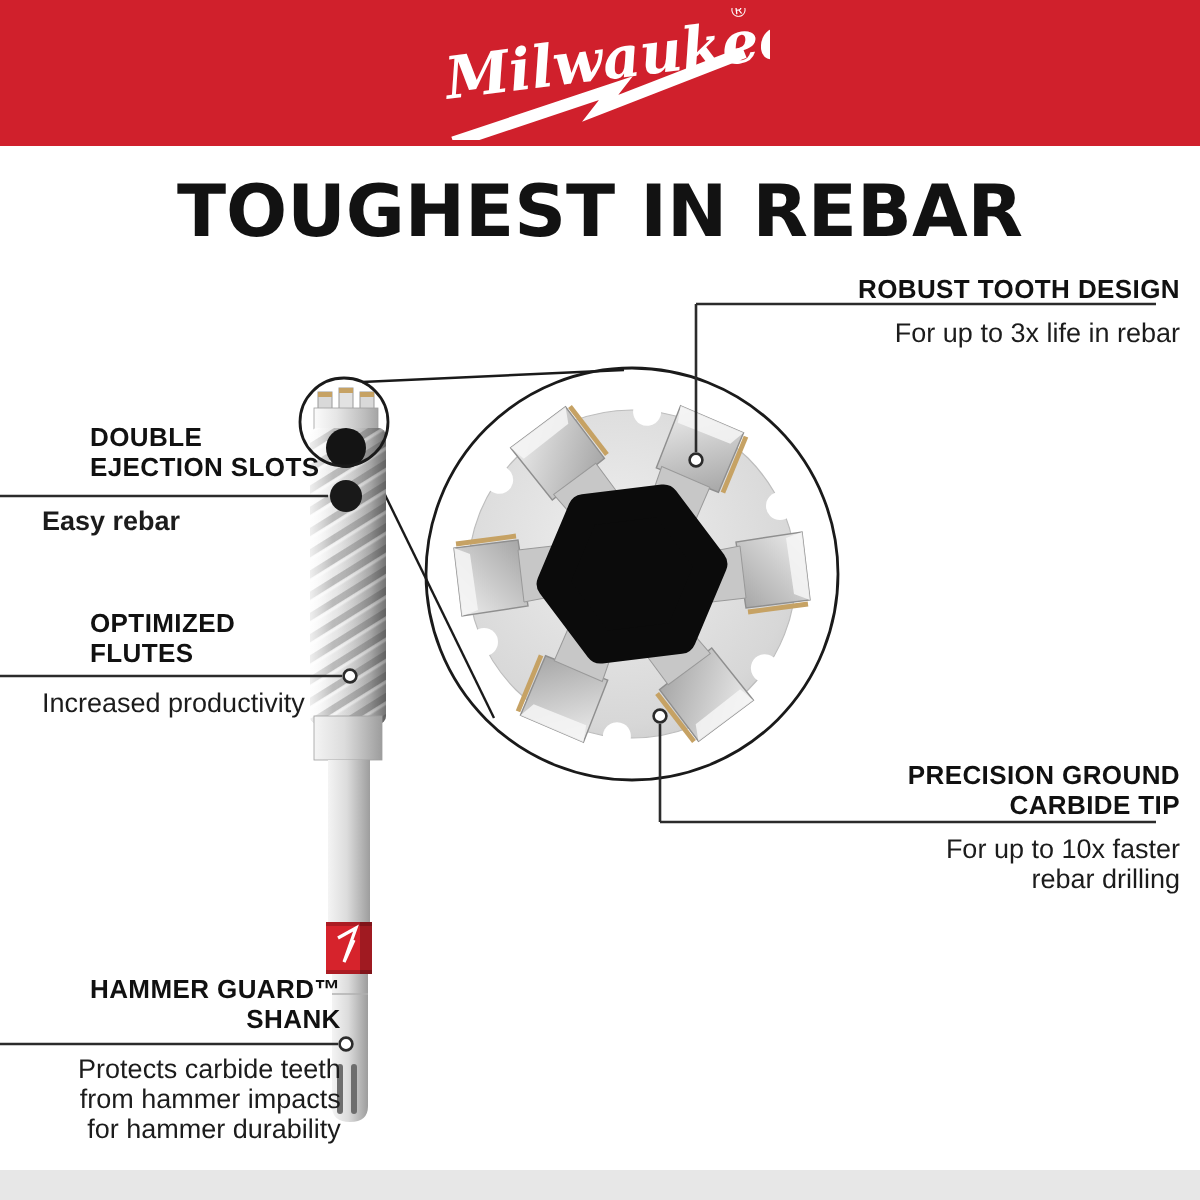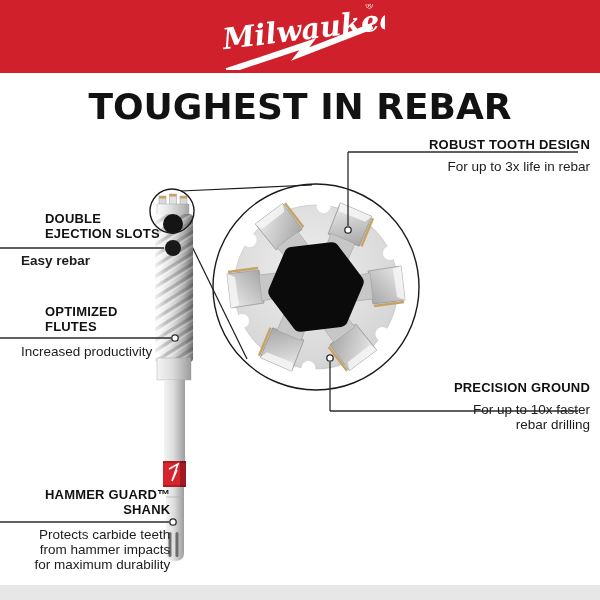--- a/index.html
+++ b/index.html
@@ -227,33 +227,34 @@
     <div class="co-title">
       <span>OPTIMIZED</span>
       <span>FLUTES</span>
     </div>
     <div class="co-desc gap10">Increased productivity</div>
   </div>
 
   <div class="callout right" style="top:380px;">
     <div class="co-title">
       <span>PRECISION GROUND</span>
+      <span>CARBIDE TIP</span>
     </div>
     <div class="co-desc gap7">
       <span>For up to 10x faster</span>
       <span>rebar drilling</span>
     </div>
   </div>
 
   <div class="callout left" style="top:487px;text-align:right;">
     <div class="co-title">
       <span>HAMMER GUARD™</span>
       <span>SHANK</span>
     </div>
     <div class="co-desc gap10">
       <span>Protects carbide teeth</span>
       <span>from hammer impacts</span>
-      <span>for maximum durability</span>
+      <span>for hammer durability</span>
     </div>
   </div>
 
   <div class="bottom-strip"></div>
 </div>
 
 </body></html>

